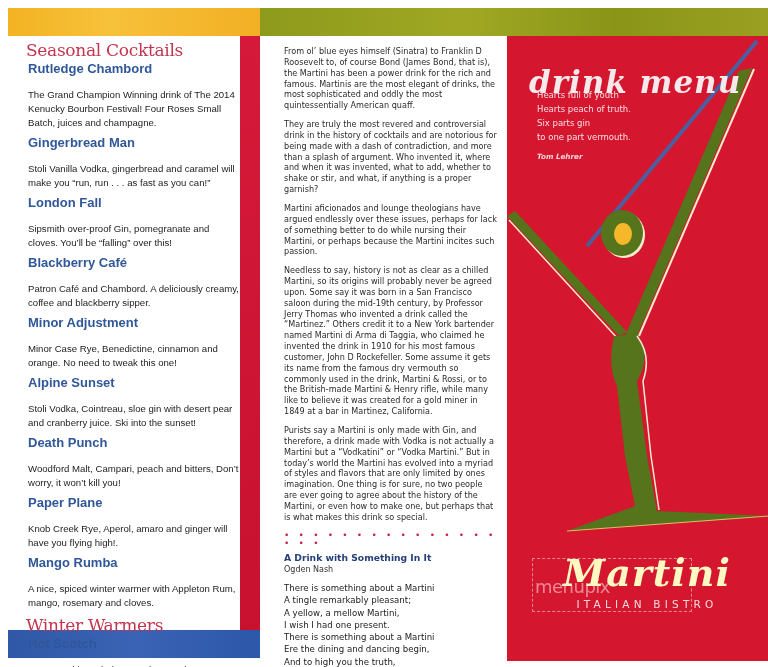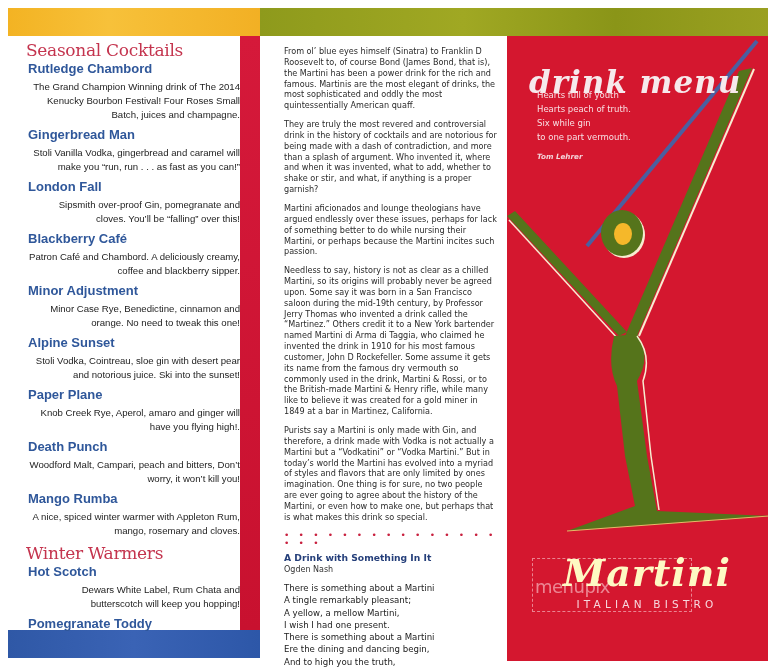--- a/index.html
+++ b/index.html
@@ -20,21 +20,21 @@
     background: linear-gradient(180deg, #d5193a, #c8112f); }
 
   
   .left-col { position: absolute; left: 26px; top: 40px; width: 214px; }
   .section-title {
     font-family: "DejaVu Serif", serif; color: #c4344e; font-size: 17px;
     letter-spacing: -0.3px; margin: 0 0 1px 0; font-weight: normal;
   }
   .item { margin-bottom: 5px; }
   .item-name { color: #2f579a; font-weight: bold; font-size: 13px; line-height: 15px; margin: 0 0 1px 2px; }
-  .item-desc { color: #1d1d1d; font-size: 9.6px; line-height: 14px; margin: 4px 0 0 2px; text-align: right; }
+  .item-desc { color: #1d1d1d; font-size: 9.6px; line-height: 14px; margin: 12px 0 0 2px; }
 
   
   .mid-col { position: absolute; left: 284px; top: 46px; width: 214px;
     font-family: "DejaVu Sans", sans-serif; font-size: 8.1px; line-height: 10.85px; color: #2a2a2a; }
   .mid-col p { margin: 0 0 8px 0; }
   .dots { color: #c8213f; font-size: 9px; letter-spacing: 3.2px; margin: 4px 0 6px 0; line-height: 8px; }
   .poem-title { color: #253f7a; font-weight: bold; font-size: 9.2px; margin: 0 0 2px 0; }
   .poem-author { font-size: 8px; color: #333; margin: 0 0 6px 0; }
   .poem-line { font-size: 8.6px; line-height: 12.2px; color: #222; }
 
@@ -85,29 +85,29 @@
       <div class="item">
         <div class="item-name">Blackberry Café</div>
         <div class="item-desc">Patron Café and Chambord. A deliciously creamy, coffee and blackberry sipper.</div>
       </div>
       <div class="item">
         <div class="item-name">Minor Adjustment</div>
         <div class="item-desc">Minor Case Rye, Benedictine, cinnamon and orange. No need to tweak this one!</div>
       </div>
       <div class="item">
         <div class="item-name">Alpine Sunset</div>
-        <div class="item-desc">Stoli Vodka, Cointreau, sloe gin with desert pear and notorious juice. Ski into the sunset!</div>
+        <div class="item-desc">Stoli Vodka, Cointreau, sloe gin with desert pear and cranberry juice. Ski into the sunset!</div>
+      </div>
+      <div class="item">
+        <div class="item-name">Death Punch</div>
+        <div class="item-desc">Woodford Malt, Campari, peach and bitters, Don’t worry, it won’t kill you!</div>
       </div>
       <div class="item">
         <div class="item-name">Paper Plane</div>
         <div class="item-desc">Knob Creek Rye, Aperol, amaro and ginger will have you flying high!.</div>
-      </div>
-      <div class="item">
-        <div class="item-name">Death Punch</div>
-        <div class="item-desc">Woodford Malt, Campari, peach and bitters, Don’t worry, it won’t kill you!</div>
       </div>
       <div class="item">
         <div class="item-name">Mango Rumba</div>
         <div class="item-desc">A nice, spiced winter warmer with Appleton Rum, mango, rosemary and cloves.</div>
       </div>
     </div>
   <h2 class="section-title" style="margin-top:4px">Winter Warmers</h2>
   <div id="winter-list">
       <div class="item">
         <div class="item-name">Hot Scotch</div>
@@ -157,21 +157,21 @@
     <path d="M60 495 L262 480" stroke="#e8b86a" stroke-width="1" fill="none"></path>
 
     <ellipse cx="117" cy="199" rx="21" ry="23" fill="#f7ecd0"></ellipse>
     <ellipse cx="115" cy="197" rx="21" ry="23" fill="#55741b"></ellipse>
     <ellipse cx="116" cy="198" rx="9" ry="11" fill="#f5b82a"></ellipse>
   </svg>
   <div class="drink-menu-title">drink menu</div>
   <div class="quote" id="quote">
       <div>Hearts full of youth</div>
       <div>Hearts peach of truth.</div>
-      <div>Six while gin</div>
+      <div>Six parts gin</div>
       <div>to one part vermouth.</div>
     </div>
   <div class="quote-author">Tom Lehrer</div>
   <div class="watermark"></div>
   <div class="watermark-text">menupix</div>
   <div class="logo">
     <div class="logo-name">Martini</div>
     <div class="logo-sub">ITALIAN BISTRO</div>
   </div>
 </div>

